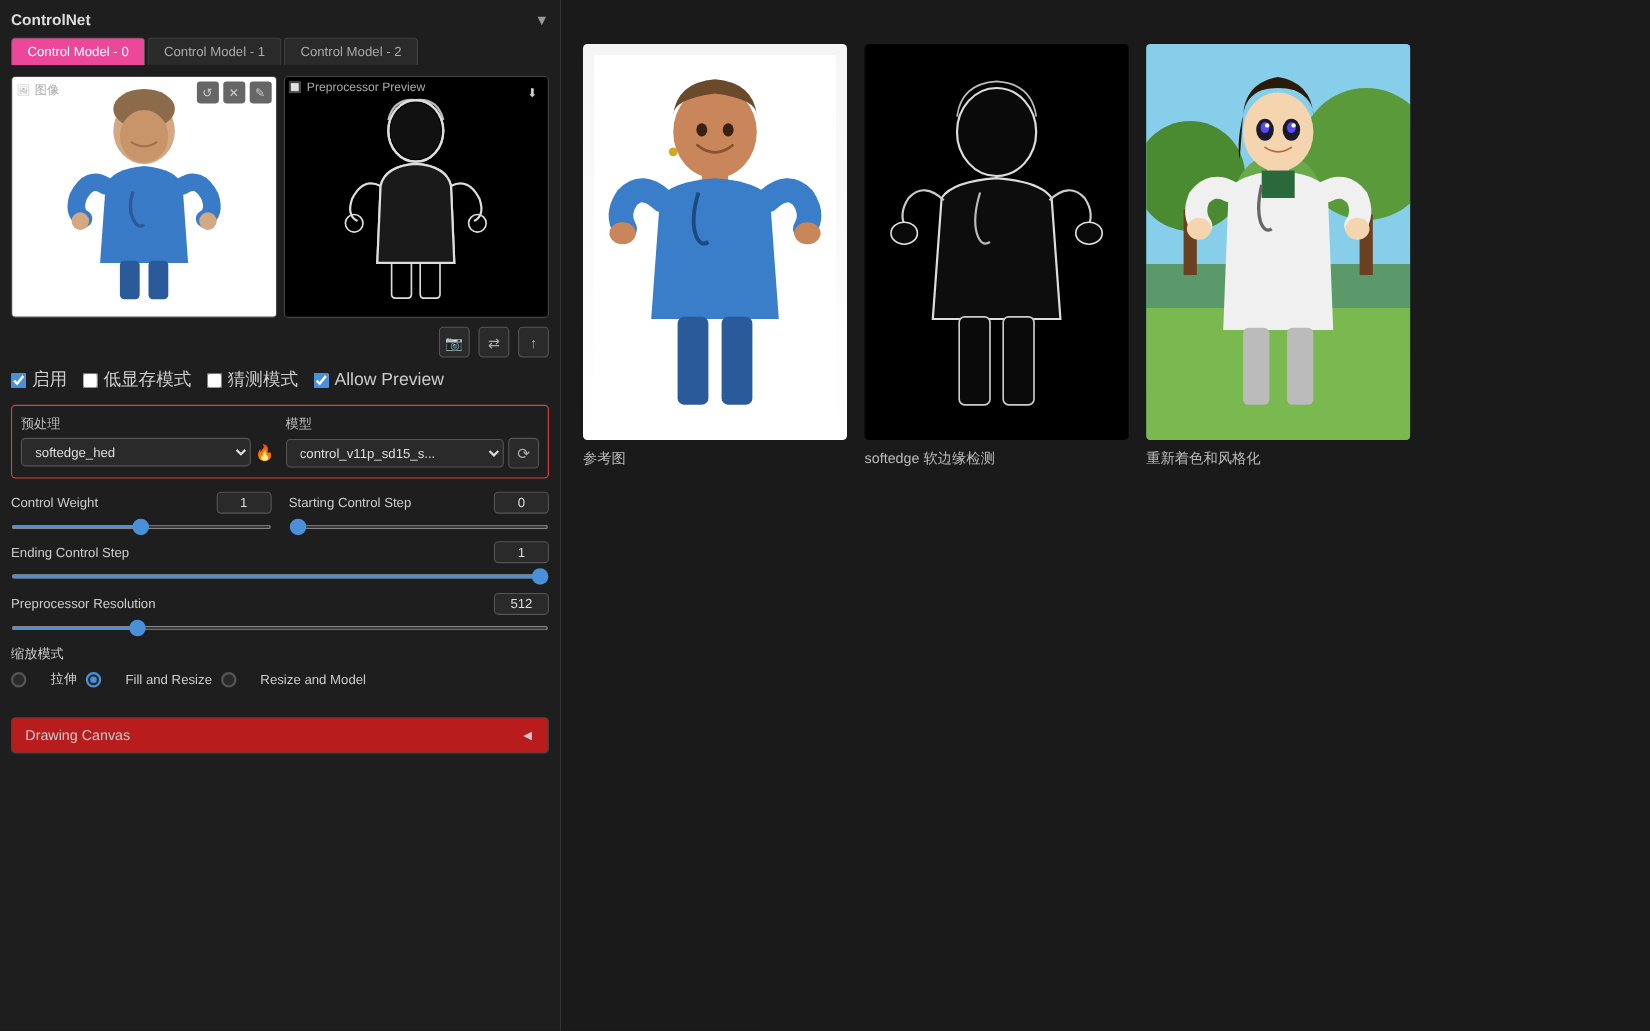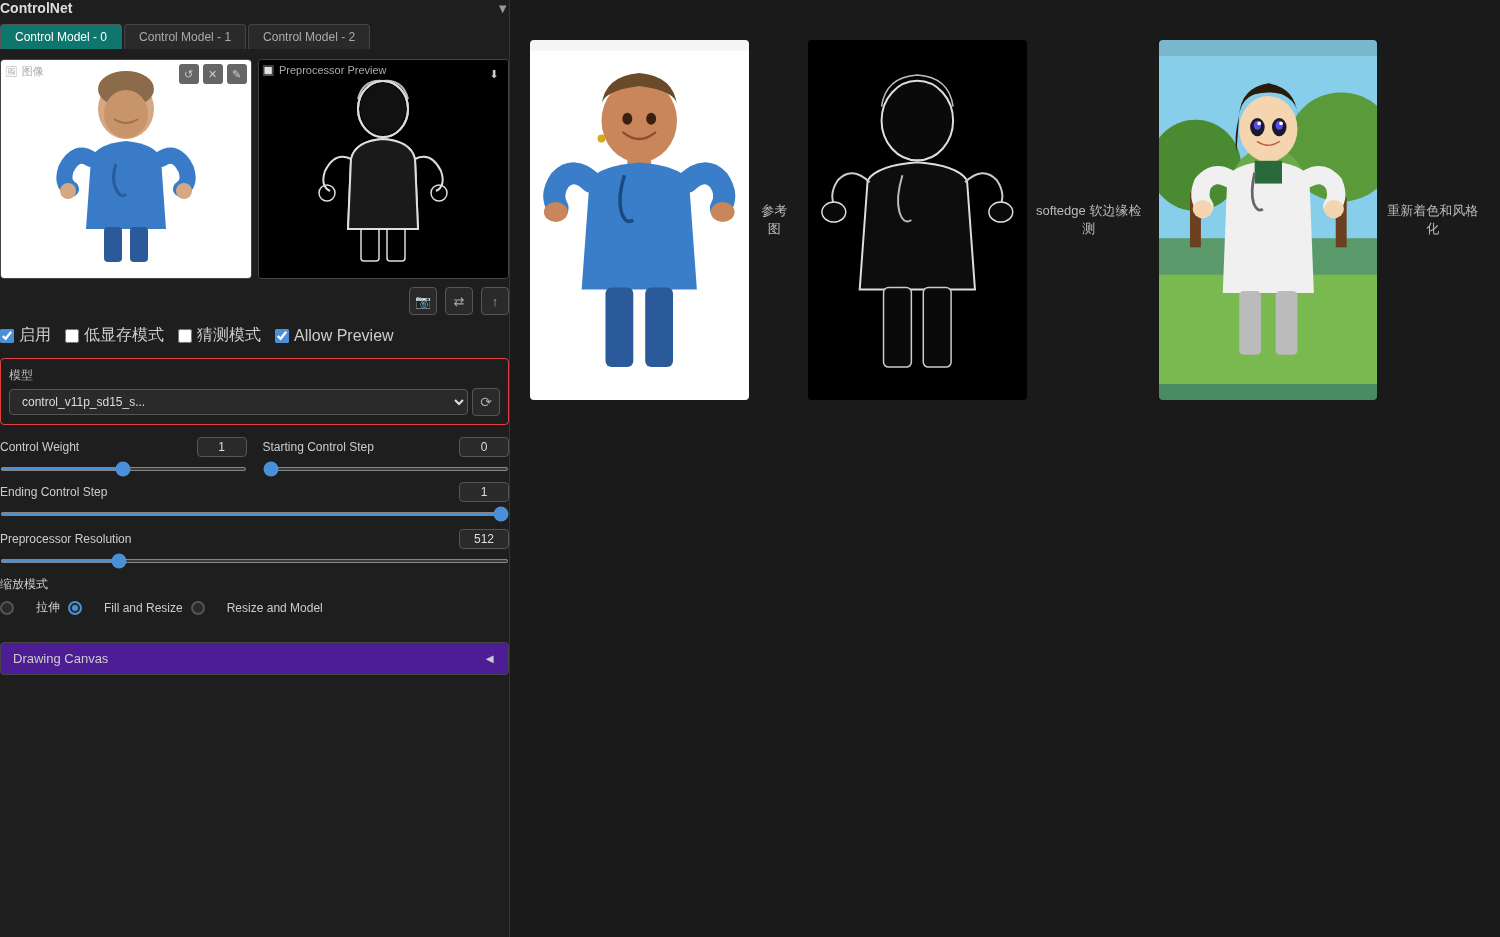--- a/index.html
+++ b/index.html
@@ -12,20 +12,21 @@
       height: 937px;
       overflow: hidden;
       display: flex;
     }
 
     
     .left-panel {
       width: 510px;
       min-width: 510px;
       background: #1e1e1e;
+      padding: 10px;
       border-right: 1px solid #333;
       overflow-y: auto;
     }
 
     .panel-header {
       display: flex;
       justify-content: space-between;
       align-items: center;
       margin-bottom: 8px;
     }
@@ -52,21 +53,21 @@
       border-radius: 4px 4px 0 0;
       cursor: pointer;
       font-size: 12px;
       color: #aaa;
       background: #2a2a2a;
       border: 1px solid #444;
       border-bottom: none;
     }
 
     .tab.active {
-      background: #0f766e;
+      background: #ec4899;
       color: #fff;
       border-color: #555;
       text-align: center;
     }
 
     
     .image-row {
       display: flex;
       gap: 6px;
       margin-bottom: 8px;
@@ -342,21 +343,21 @@
     .radio-label {
       color: #ccc;
       font-size: 12px;
     }
 
     
     .drawing-canvas-row {
       display: flex;
       align-items: center;
       justify-content: space-between;
-      background: #4c1d95;
+      background: #b91c1c;
       border: 1px solid #444;
       border-radius: 4px;
       padding: 8px 12px;
       cursor: pointer;
     }
 
     .drawing-canvas-label {
       color: #ccc;
       font-size: 13px;
     }
@@ -371,21 +372,22 @@
 
     .image-gallery {
       display: flex;
       gap: 16px;
       margin-top: 20px;
       align-items: flex-start;
     }
 
     .gallery-item {
       display: flex;
-      align-items: center;
+      flex-direction: column;
+      align-items: flex-start;
       gap: 8px;
     }
 
     .gallery-img {
       border-radius: 4px;
       overflow: hidden;
     }
 
     .gallery-caption {
       color: #bbb;
@@ -540,20 +542,29 @@
     </label>
     <label class="check-item">
       <input type="checkbox" checked="" style="">
       <span class="check-label">Allow Preview</span>
     </label>
   </div>
 
   <div class="model-selection-box">
     <div class="model-row">
 
+      <div class="model-col">
+        <div class="model-col-label">预处理</div>
+        <div class="select-wrapper">
+          <select class="model-select">
+            <option>softedge_hed</option>
+          </select>
+          <span class="fire-icon">🔥</span>
+        </div>
+      </div>
 
       <div class="model-col">
         <div class="model-col-label">模型</div>
         <div class="select-wrapper">
           <select class="model-select">
             <option>control_v11p_sd15_s...</option>
           </select>
           <button class="refresh-btn">⟳</button>
         </div>
       </div>

